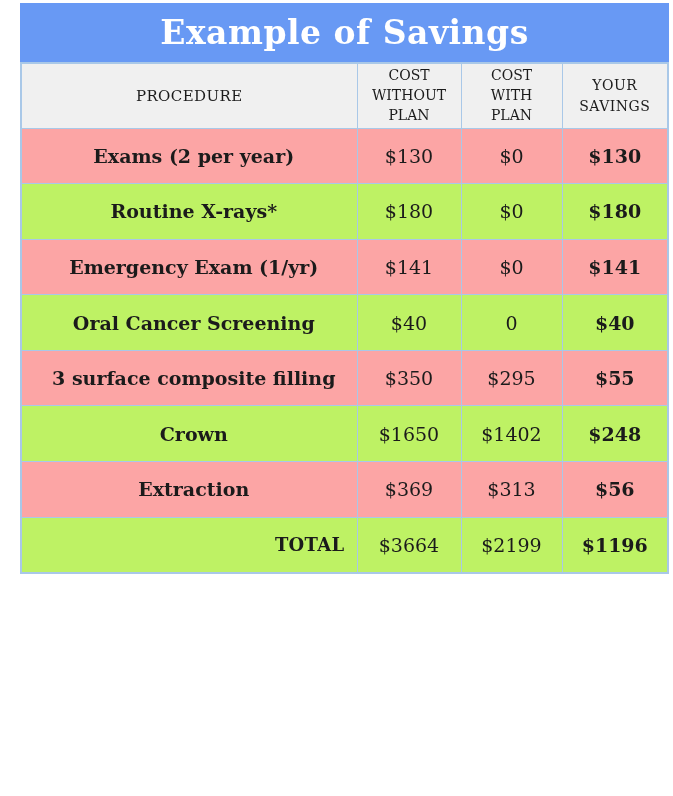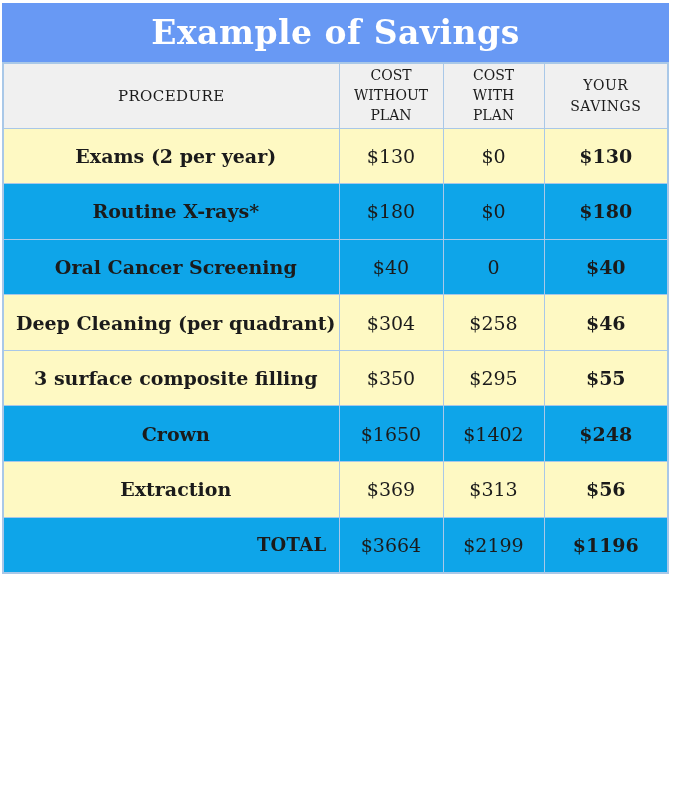--- a/index.html
+++ b/index.html
@@ -1,20 +1,20 @@
 <!DOCTYPE html>
 <html><head>
 <meta charset="utf-8">
 <style>
   html, body { margin: 0; padding: 0; background: #ffffff; }
   .page {
     width: 673px;
     height: 796px;
     box-sizing: border-box;
-    padding: 3px 4px 2px 2px;
+    padding: 3px 4px 2px 20px;
     background: #ffffff;
     font-family: "DejaVu Serif", serif;
     overflow: hidden;
   }
   .title-bar {
     width: 100%;
     height: 59px;
     background: #6899F4;
     display: flex;
     align-items: center;
@@ -54,22 +54,22 @@
     line-height: 1.4;
     padding: 0 8px;
   }
   th.th-savings {
     font-size: 14px;
     line-height: 1.45;
     color: #3FA173;
     letter-spacing: 0.5px;
     padding: 0 14px;
   }
-  tbody tr { height: 55.6px; background: #fef9c3; }
-  tbody tr.striped { background: #0ea5e9; }
+  tbody tr { height: 55.6px; background: #fca5a5; }
+  tbody tr.striped { background: #bef264; }
   td.proc {
     text-align: left;
     padding-left: 10px;
     font-weight: bold;
     font-size: 19px;
   }
   td.num { font-size: 19px; }
   td.sav {
     font-size: 19px;
     font-weight: bold;
@@ -110,31 +110,31 @@
           <td class="num">$130</td>
           <td class="num">$0</td>
           <td class="sav">$130</td>
         </tr>
         <tr class="striped">
           <td class="proc">Routine X-rays*</td>
           <td class="num">$180</td>
           <td class="num">$0</td>
           <td class="sav">$180</td>
         </tr>
+        <tr>
+          <td class="proc">Emergency Exam (1/yr)</td>
+          <td class="num">$141</td>
+          <td class="num">$0</td>
+          <td class="sav">$141</td>
+        </tr>
         <tr class="striped">
           <td class="proc">Oral Cancer Screening</td>
           <td class="num">$40</td>
           <td class="num">0</td>
           <td class="sav">$40</td>
-        </tr>
-        <tr>
-          <td class="proc">Deep Cleaning (per quadrant)</td>
-          <td class="num">$304</td>
-          <td class="num">$258</td>
-          <td class="sav">$46</td>
         </tr>
         <tr>
           <td class="proc">3 surface composite filling</td>
           <td class="num">$350</td>
           <td class="num">$295</td>
           <td class="sav">$55</td>
         </tr>
         <tr class="striped">
           <td class="proc">Crown</td>
           <td class="num">$1650</td>

